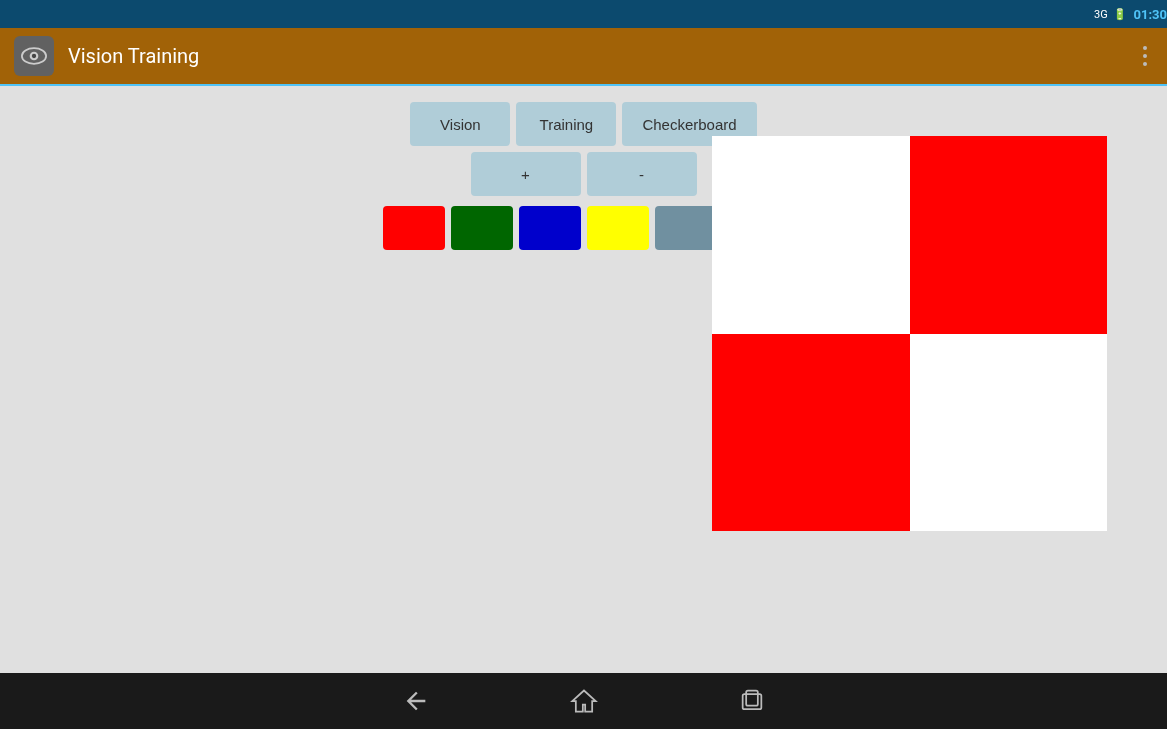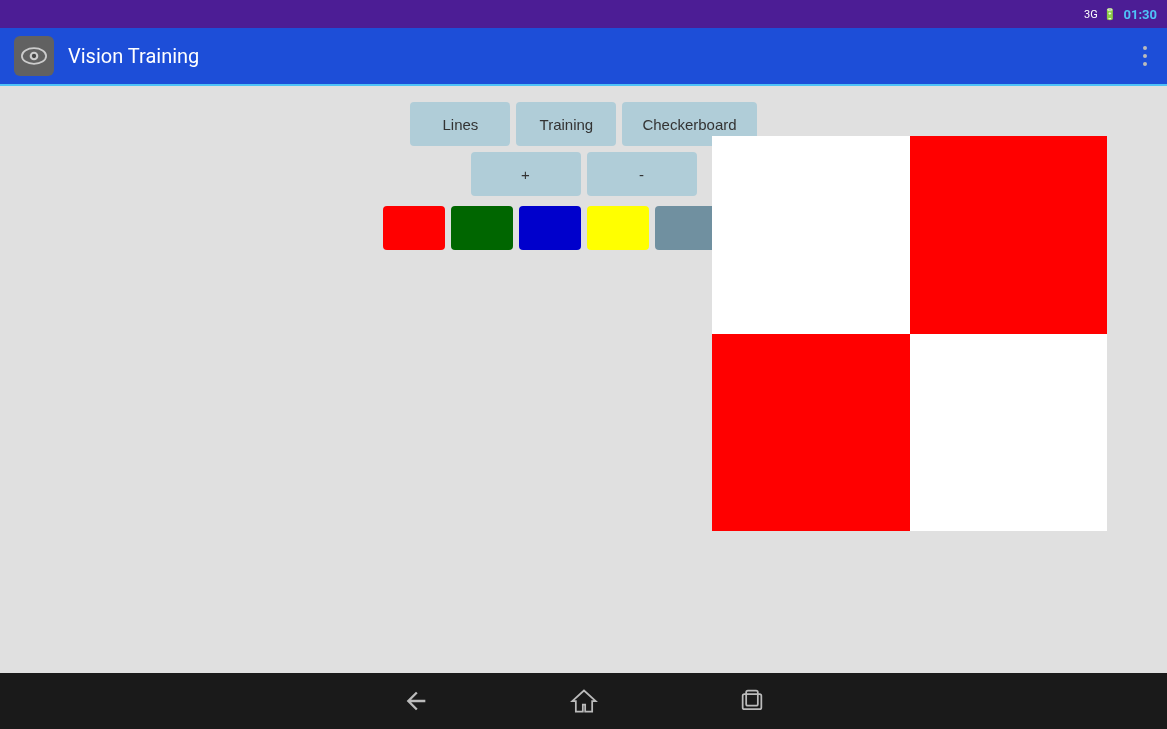--- a/index.html
+++ b/index.html
@@ -10,25 +10,25 @@
       background: #e0e0e0;
       font-family: 'Roboto', Arial, sans-serif;
       overflow: hidden;
       position: relative;
     }
 
     
     #status-bar {
       width: 100%;
       height: 28px;
-      background: #4c1d95;
+      background: #0c4a6e;
       display: flex;
       align-items: center;
       justify-content: flex-end;
-      padding-right: 10px;
+      padding-right: 0;
       gap: 6px;
     }
 
     .status-signal {
       color: #fff;
       font-size: 11px;
     }
 
     .status-battery {
       color: #fff;
@@ -38,21 +38,21 @@
     .status-time {
       color: #4fc3f7;
       font-size: 13px;
       font-weight: bold;
     }
 
     
     #app-bar {
       width: 100%;
       height: 58px;
-      background: #1d4ed8;
+      background: #a16207;
       display: flex;
       align-items: center;
       padding: 13px 14px;
       border-bottom: 2px solid #4fc3f7;
     }
 
     #app-icon {
       width: 40px;
       height: 40px;
       border-radius: 6px;
@@ -217,21 +217,21 @@
   <div id="overflow-menu">
     <div class="overflow-dot"></div>
     <div class="overflow-dot"></div>
     <div class="overflow-dot"></div>
   </div>
 </div>
 
 <div id="main-content">
 
   <div id="toolbar-row1">
-    <button class="toolbar-btn">Lines</button>
+    <button class="toolbar-btn">Vision</button>
     <button class="toolbar-btn">Training</button>
     <button class="toolbar-btn toolbar-btn-wide">Checkerboard</button>
   </div>
 
   <div id="toolbar-row2">
     <button class="toolbar-btn toolbar-btn-wide">+</button>
     <button class="toolbar-btn toolbar-btn-wide">-</button>
   </div>
 
   <div id="color-row">

